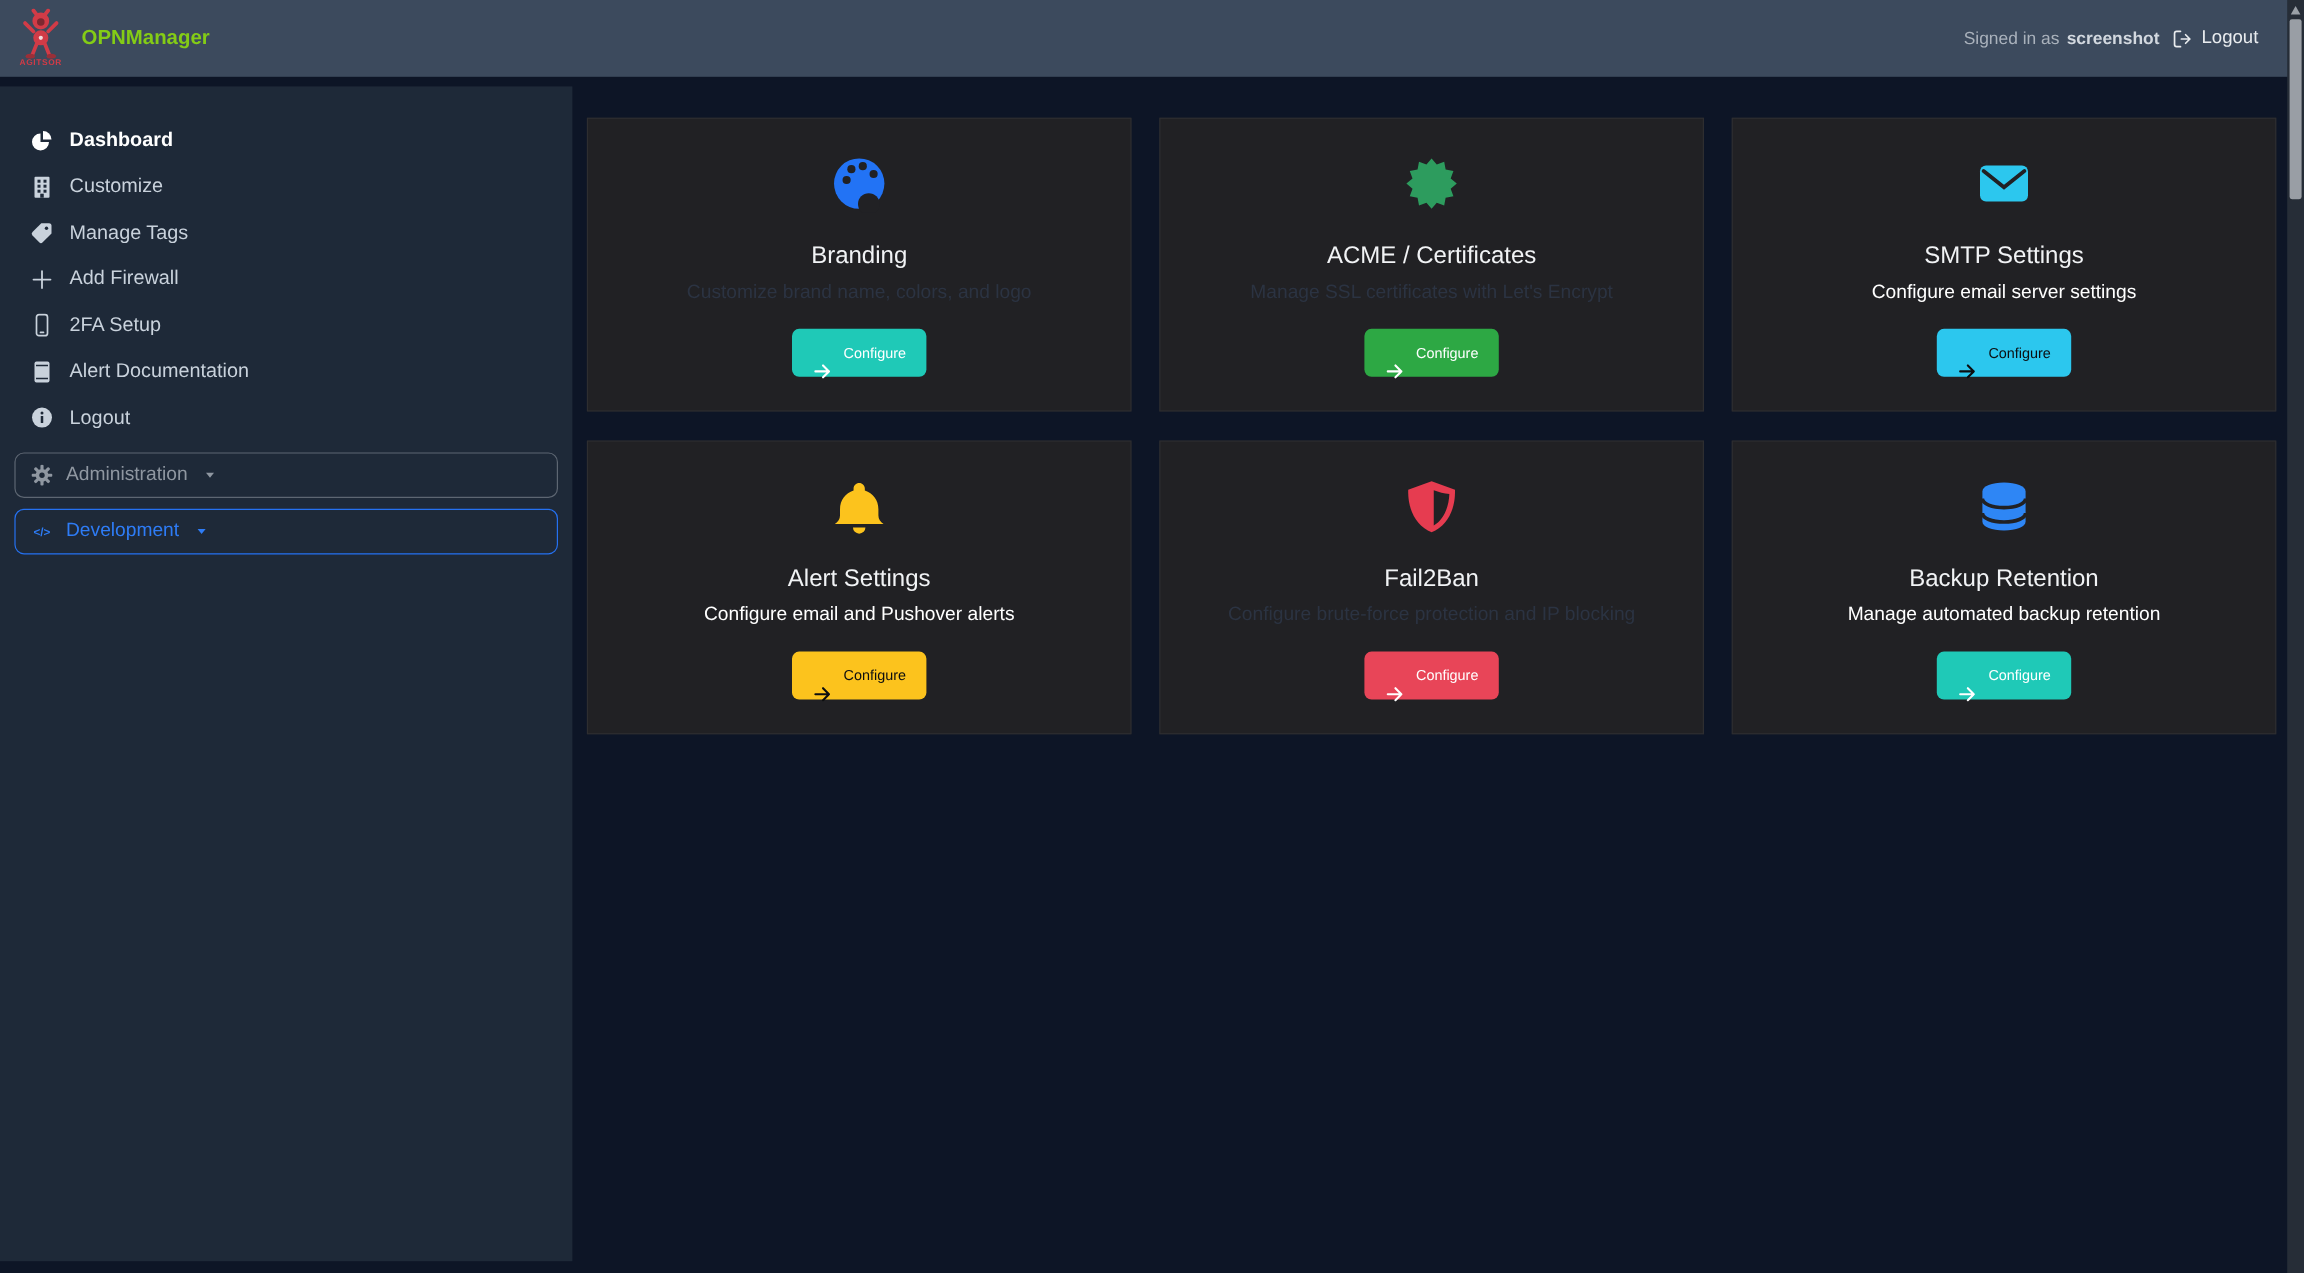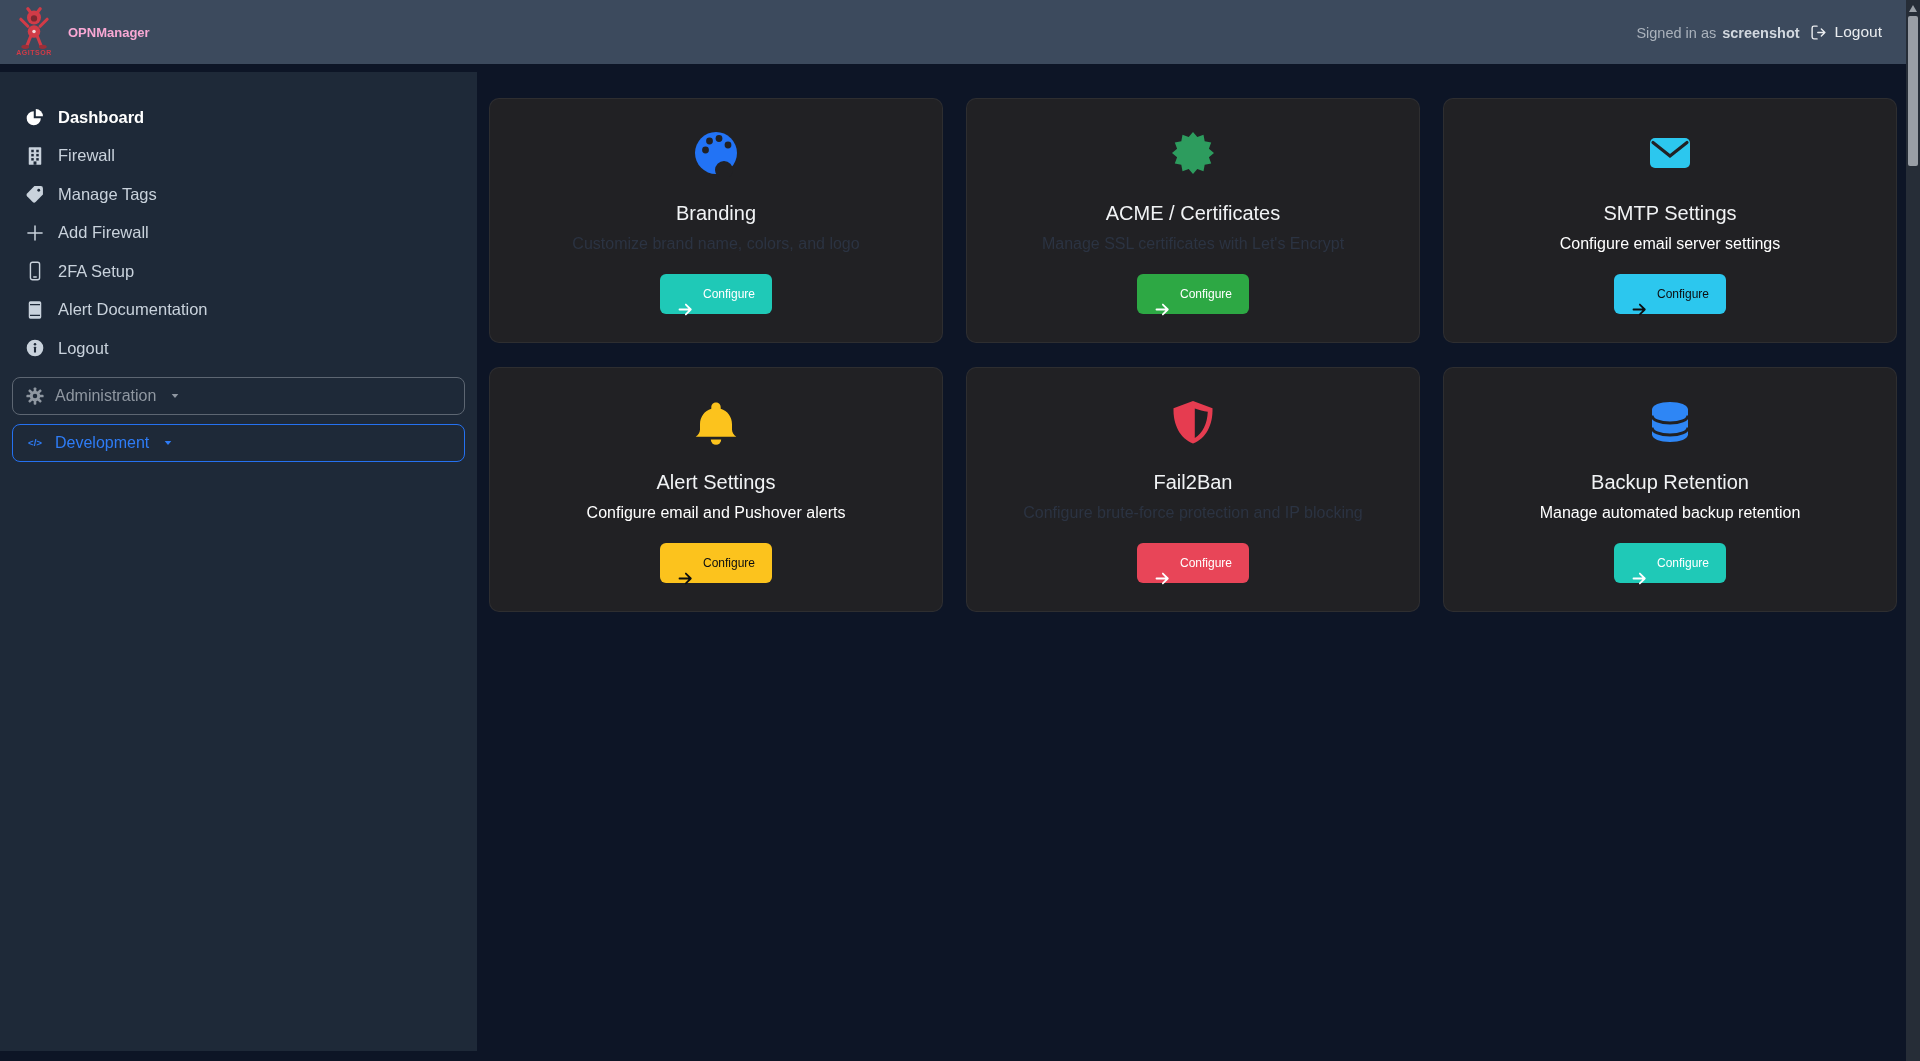--- a/index.html
+++ b/index.html
@@ -12,21 +12,21 @@
   .icon{display:inline-flex;flex:none}
   .icon svg{width:100%;height:100%;display:block}
 
   
   .navbar{position:absolute;top:0;left:0;right:0;height:64px;background:var(--navbar-bg);
     display:flex;align-items:center;padding:0 38px 0 14px;z-index:3}
   .brand{display:flex;align-items:center;gap:14px}
   .logo{width:40px;height:54px;display:flex;flex-direction:column;align-items:center;justify-content:center}
   .logo svg{width:36px;height:42px}
   .logo-caption{font-size:7px;font-weight:700;color:var(--logo-red);letter-spacing:.5px;line-height:8px}
-  .brand-title{font-size:13px;font-weight:700;color:#f9a8d4}
+  .brand-title{font-size:17px;font-weight:700;color:#84cc16}
   .nav-right{margin-left:auto;display:flex;align-items:flex-end;gap:10px}
   .signed-in{font-size:14.5px;color:#aab2bc}
   .signed-in .user{color:#d2d8df;font-weight:700;margin-left:6px}
   .logout{display:flex;align-items:center;gap:8px;color:#e9ecef;font-size:15.5px;cursor:pointer;background:none;border:none;font-family:inherit}
   .logout .icon{width:17px;height:17px}
 
   
   .sidebar{position:absolute;top:72px;left:0;bottom:10px;width:477px;background:var(--sidebar-bg);padding-top:26px}
   .nav-item{display:flex;align-items:center;height:38.5px;padding:0 20px 0 25px;
     color:var(--sidebar-text);font-size:16.5px;cursor:pointer}
@@ -36,21 +36,21 @@
   .dd-zone{margin-top:9px}
   .dd-btn{display:flex;align-items:center;width:453px;height:38px;margin:0 12px 9px;background:transparent;
     border:1px solid #5d6672;border-radius:8px;padding:0 13px;font-size:16px;font-family:inherit;cursor:pointer;gap:11px}
   .dd-btn .icon{width:18px;height:18px;--punch:var(--sidebar-bg)}
   .dd-btn .caret{width:10px;height:10px;margin-left:3px}
 
   
   .main{position:absolute;left:477px;top:64px;right:14px;bottom:0;padding:20px 0 0 12px}
   .page-title{font-size:25px;color:#f1f3f5;font-weight:500}
   .cards{margin-top:14px;display:grid;grid-template-columns:repeat(3,454px);gap:24px 23px}
-  .card{height:245px;background:var(--card-bg);border:1px solid rgba(255,255,255,.06);border-radius:10px;
+  .card{height:245px;background:var(--card-bg);border:1px solid rgba(255,255,255,.06);border-radius:0;
     display:flex;flex-direction:column;align-items:center;text-align:center}
   .card .icon{width:48px;height:48px;margin-top:30px;--punch:var(--card-bg)}
   .card-title{margin-top:25px;font-size:20px;font-weight:500;color:#f1f3f5}
   .card-sub{margin-top:10px;font-size:16px;color:#ffffff}
   .card-sub.muted{color:var(--muted-subtitle)}
   .cfg-btn{margin-top:21px;height:40px;display:flex;align-items:center;gap:9px;padding:0 17px;
     border:none;border-radius:6px;font-size:12px;font-family:inherit;cursor:pointer}
   .cfg-btn .icon{width:17px;height:17px}
 
   
@@ -116,21 +116,21 @@
               <rect x="15" y="9" width="6" height="6"></rect>
               <rect x="27" y="9" width="6" height="6"></rect>
               <rect x="15" y="19" width="6" height="6"></rect>
               <rect x="27" y="19" width="6" height="6"></rect>
               <rect x="15" y="29" width="6" height="6"></rect>
               <rect x="27" y="29" width="6" height="6"></rect>
               <rect x="20.5" y="37" width="7" height="8"></rect>
             </g>
           </svg>
         </span>
-    <span class="label">Firewall</span>
+    <span class="label">Customize</span>
   </div>
       <div class="nav-item">
     <span class="icon">
           <svg viewBox="0 0 48 48" xmlns="http://www.w3.org/2000/svg">
             <path fill="currentColor" d="M5 22.6 L22.6 5 H38 a5 5 0 0 1 5 5 v15.4 L25.4 43 a5 5 0 0 1 -7 0 L5 29.6 a5 5 0 0 1 0 -7 Z"></path>
             <circle cx="33" cy="15" r="3.4" fill="var(--punch)"></circle>
           </svg>
         </span>
     <span class="label">Manage Tags</span>
   </div>

